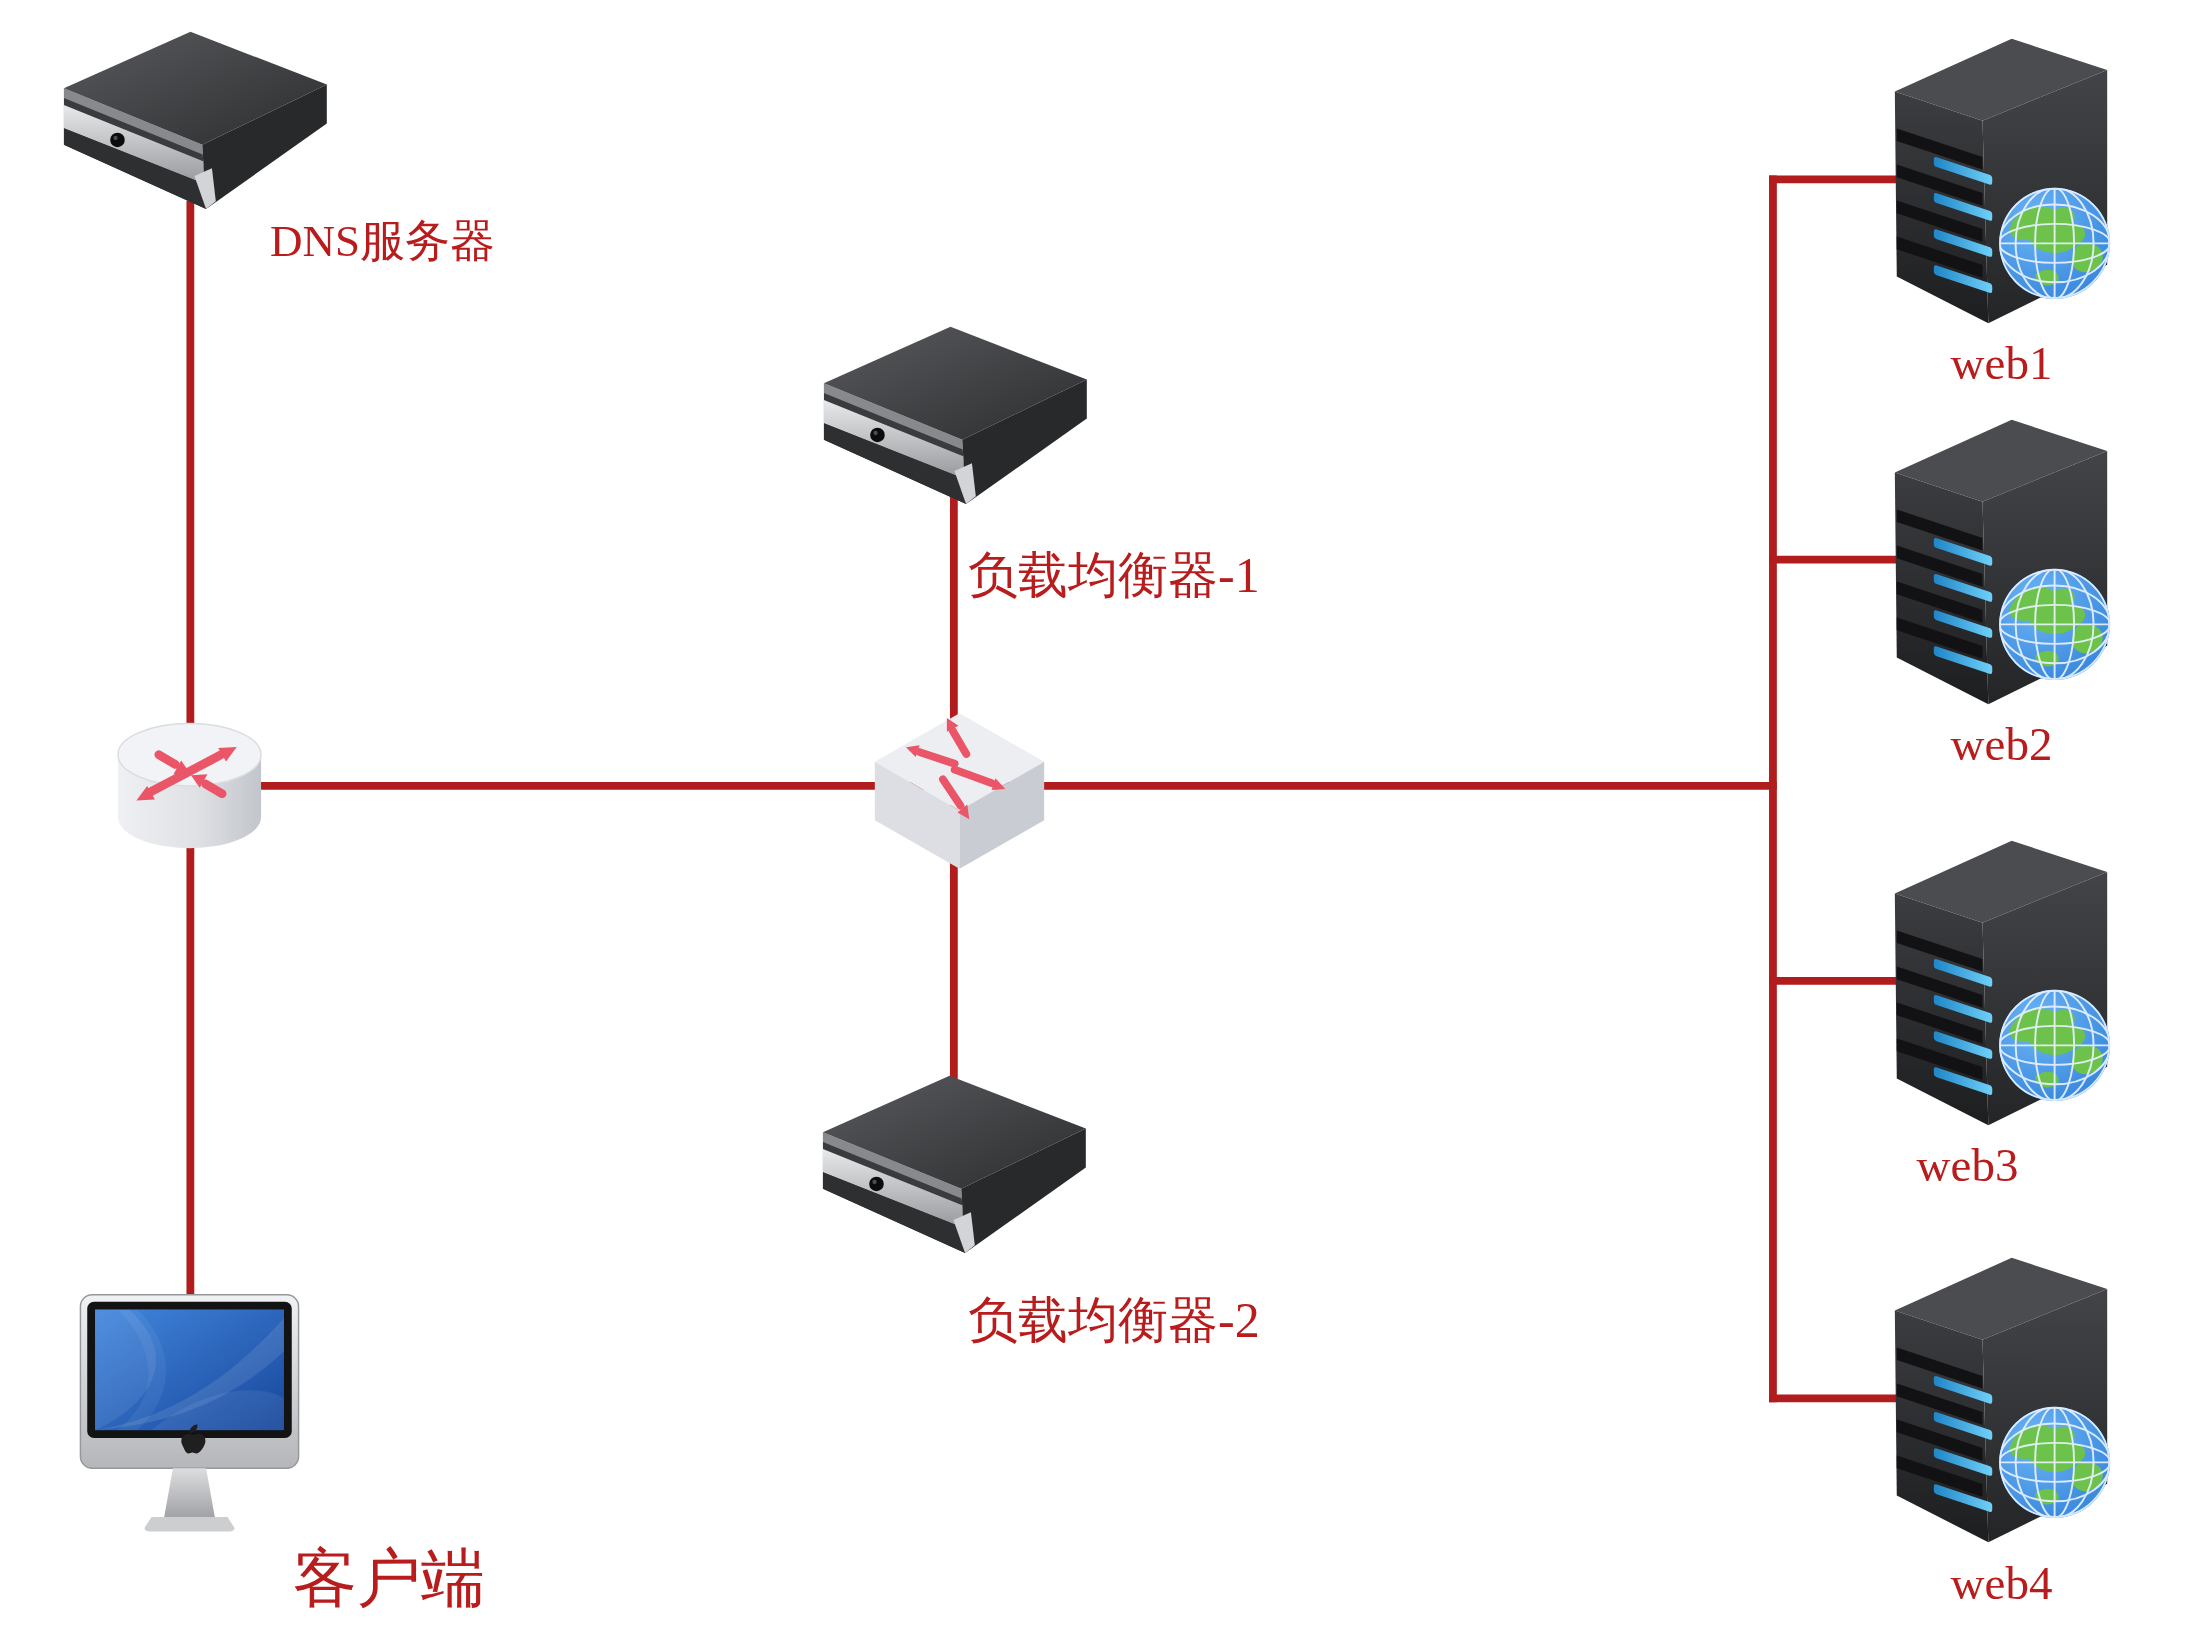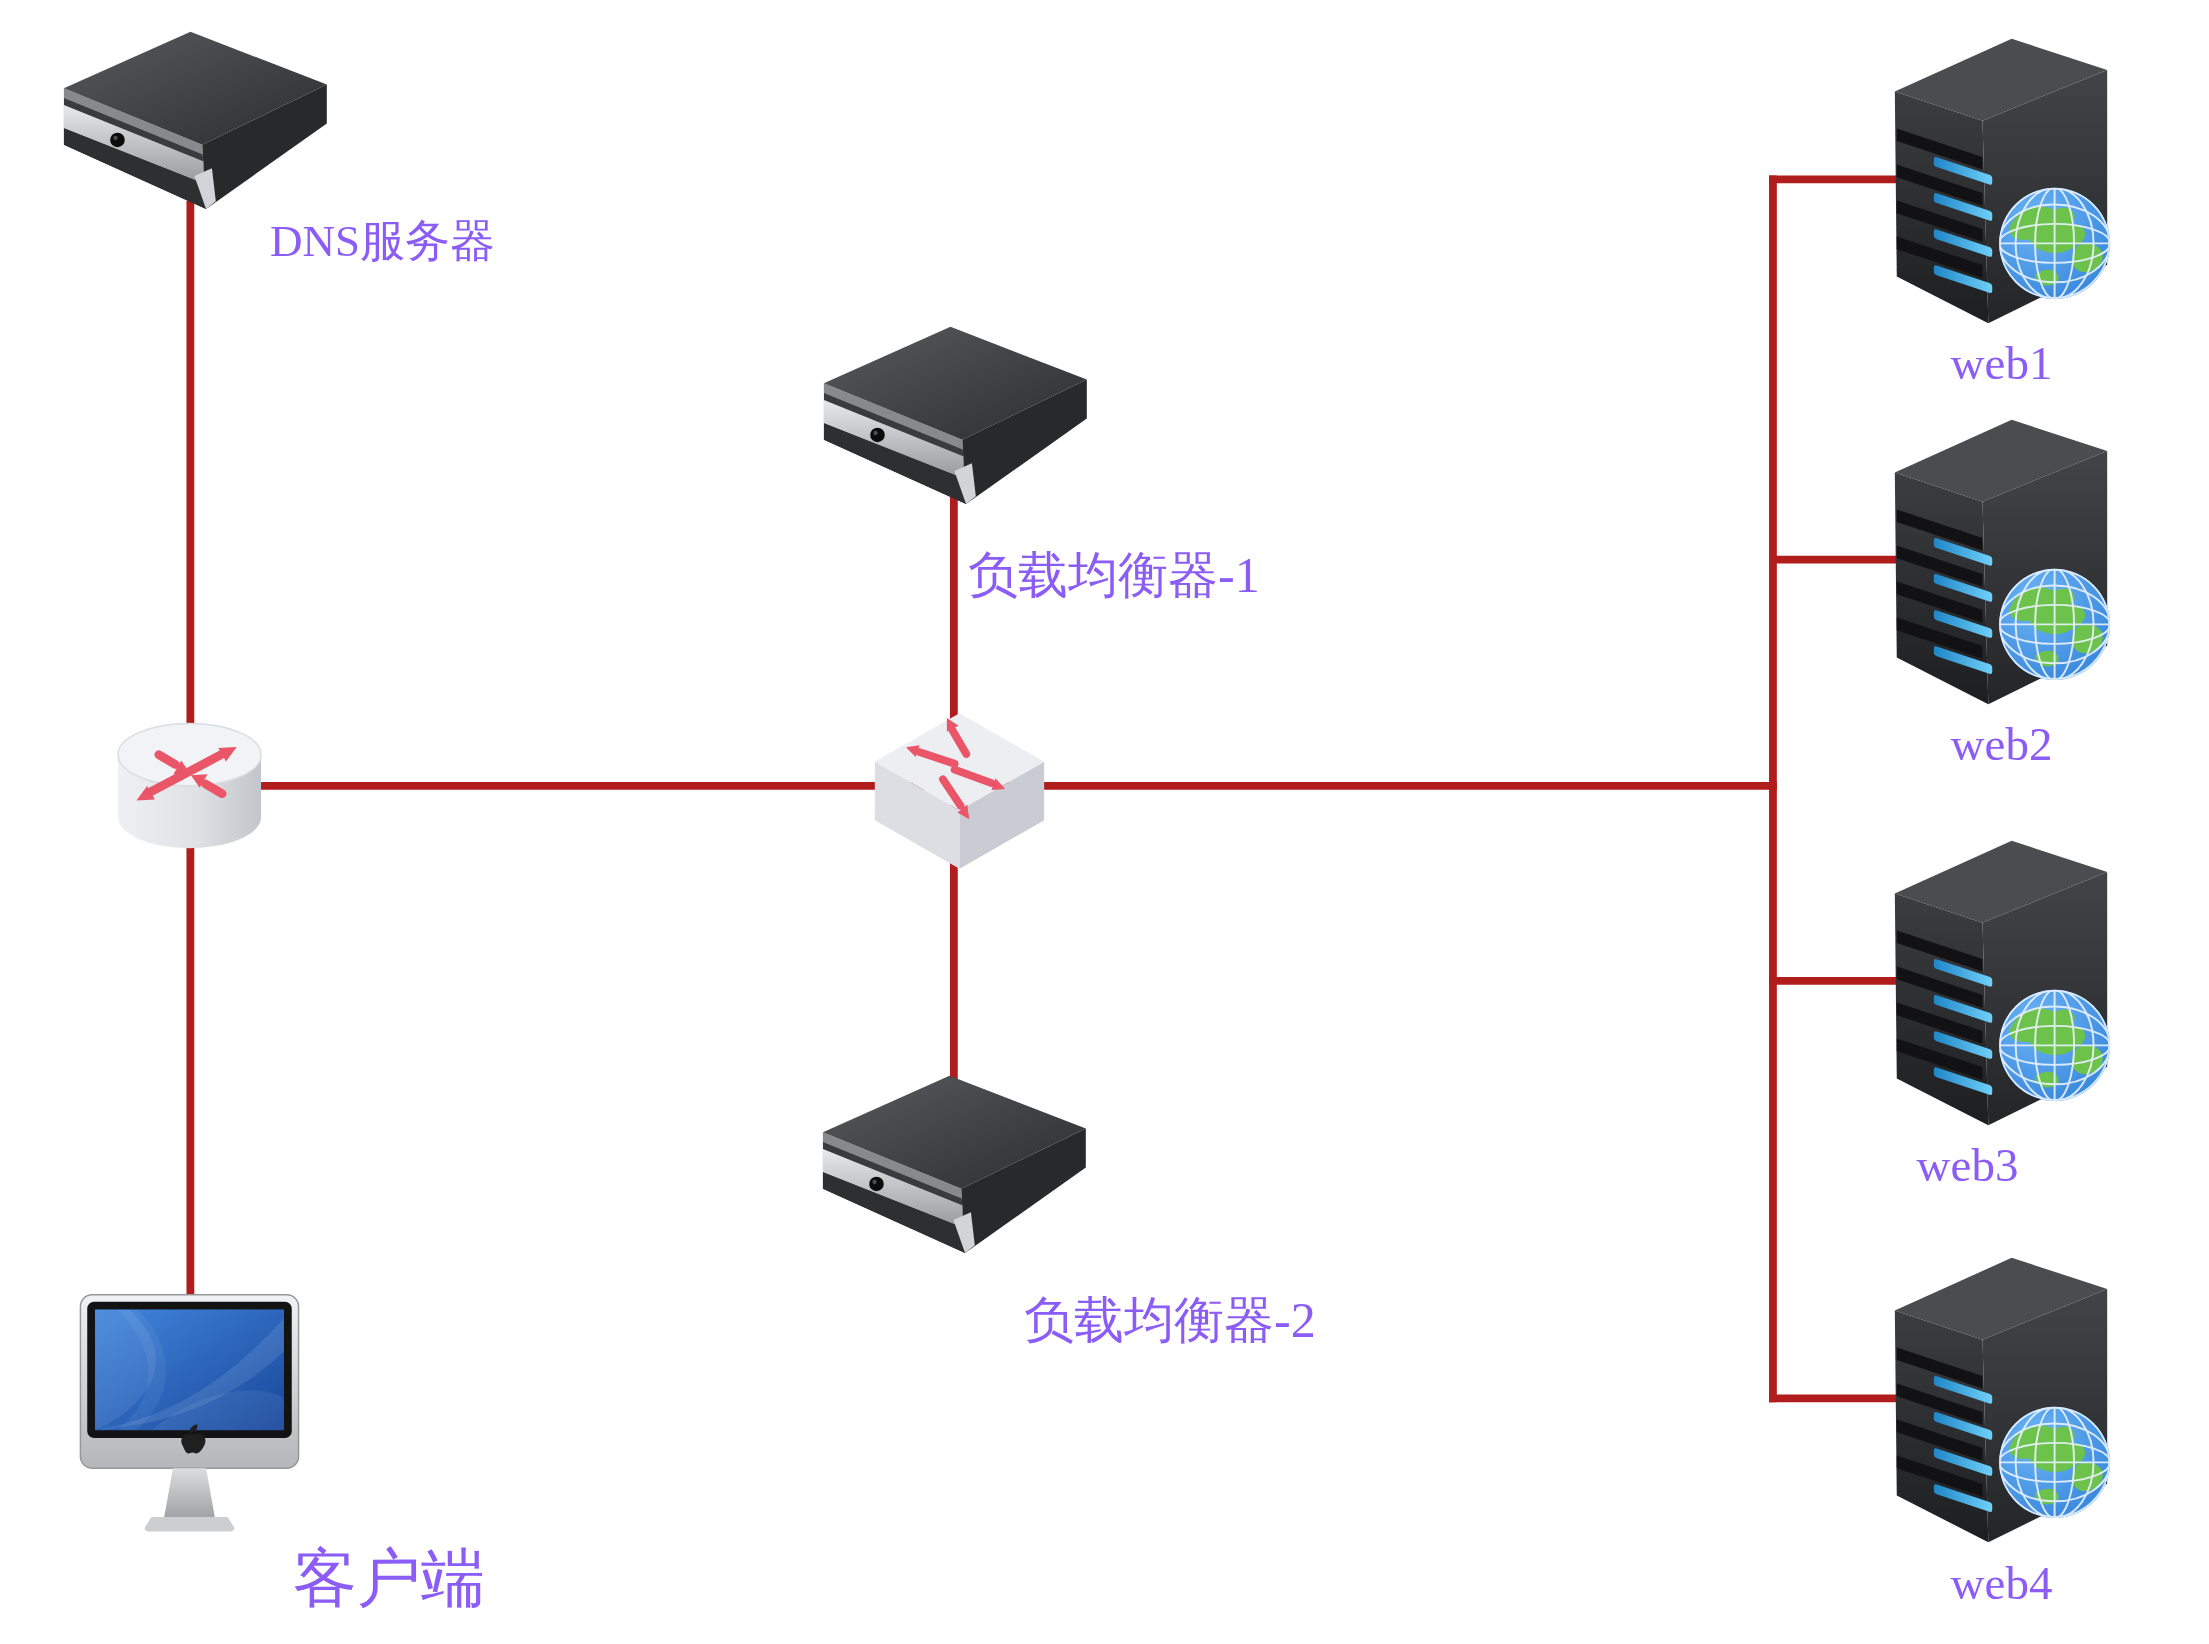--- a/index.html
+++ b/index.html
@@ -1,20 +1,20 @@
 <!DOCTYPE html>
 <html><head>
 <meta charset="utf-8">
 <style>
   html,body{margin:0;padding:0;background:#ffffff;}
   .canvas{position:relative;overflow:hidden;background:#ffffff;
           font-family:"Liberation Serif","DejaVu Serif",serif;}
   .node{position:absolute;}
   .node svg{display:block;}
-  .node-label{position:absolute;color:#8b5cf6;white-space:nowrap;line-height:1.05;}
+  .node-label{position:absolute;color:#b91c1c;white-space:nowrap;line-height:1.05;}
   .size-md{font-size:45px;}
   .size-lg{font-size:50px;margin-top:44px;}
   .size-xl{font-size:64px;}
   .size-web{font-size:47px;text-align:center;}
   svg.connectors{position:absolute;left:0;top:0;}
 </style>
 </head>
 <body>
 
 <div class="canvas" style="width: 2210px; height: 1644px; background: rgb(255, 255, 255);">
@@ -92,21 +92,21 @@
       <path d="M285,59 L285,99 L161,187 L157,121 Z" fill="#28292b"></path>
       <path d="M15,63 L157,121 L161,187 L15,121 Z" fill="#3a3b3e"></path>
       <path d="M15,63 L157,121 L157.5,131 L15,73 Z" fill="#c9cacd" opacity="0.55"></path>
       <path d="M15,80 L158,138 L159,161 L15,104 Z" fill="url(#apSilver)"></path>
       <path d="M15,104 L159,161 L161,187 L15,121 Z" fill="#2e2f31"></path>
       <path d="M149,153 L167,145 L171,179 L161,187 Z" fill="#d3d4d7"></path>
       <circle cx="70" cy="116" r="7.5" fill="#0c0c0c"></circle>
       <circle cx="68" cy="114" r="2.2" fill="#4d4d4d"></circle>
     </svg>
   </div>
-    <div class="node-label size-lg" style="left: 1024px; top: 1250px; text-align: right;">负载均衡器-2</div>
+    <div class="node-label size-lg" style="left: 968px; top: 1250px; text-align: right;">负载均衡器-2</div>
     <div class="node" style="left: 114px; top: 708px;">
     <svg width="151" height="148" viewBox="0 0 155 152">
       <defs>
         <linearGradient id="rtB" x1="0" y1="0" x2="1" y2="0">
           <stop offset="0" stop-color="#eef0f3"></stop>
             <stop offset="0.55" stop-color="#dfe1e5"></stop>
             <stop offset="1" stop-color="#c2c5cb"></stop>
         </linearGradient>
       </defs>
       <path d="M4,48 L4,112 A73.5,32 0 0 0 151,112 L151,48 Z" fill="url(#rtB)"></path>

